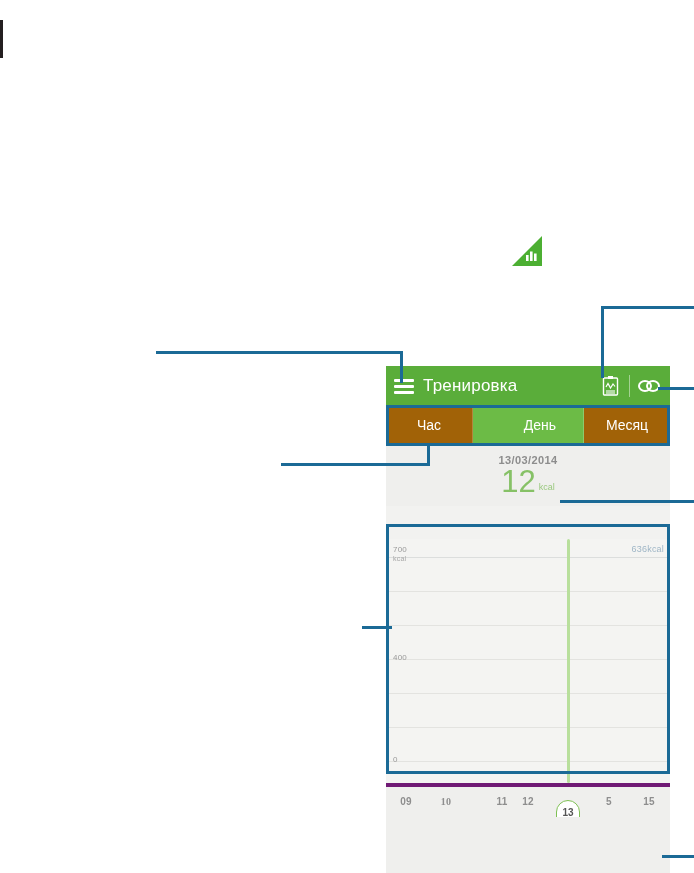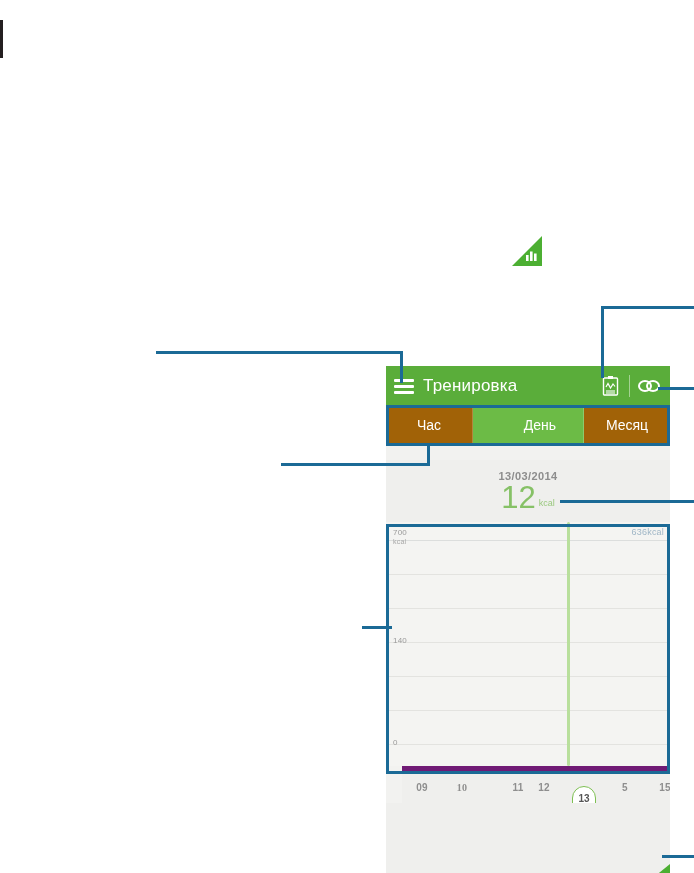--- a/index.html
+++ b/index.html
@@ -123,21 +123,20 @@
   .tab.active { background: #6cbb46; padding-left: 24px; }
 
   
   .summary {
     height: 62px;
     background: #efefed;
     display: flex;
     flex-direction: column;
     align-items: center;
     justify-content: center;
-    margin-top: 16px;
   }
   .summary-date {
     color: #8d8d8d;
     font-size: 11px;
     font-weight: bold;
     letter-spacing: .4px;
     margin-bottom: 1px;
   }
   .summary-value-row {
     display: flex;
@@ -155,20 +154,21 @@
     margin-left: 3px;
     margin-bottom: 5px;
   }
 
   
   .chart {
     position: relative;
     height: 244px;
     background: #f4f4f2;
     overflow: hidden;
+    margin-top: 33px;
   }
   .gridline {
     position: absolute;
     left: 0;
     right: 0;
     height: 1px;
     background: #e3e3e0;
   }
   .gridline.top { background: #dcdedd; }
   .y-label {
@@ -199,22 +199,21 @@
     width: 3px;
     background: #b8df9c;
     border-radius: 2px;
   }
 
   
   .axis {
     position: relative;
     height: 30px;
     background: #efefed;
-    border-top: 7px solid #701a75;
-    margin-left: 16px;
+    border-top: 4px solid #701a75;
   }
   .axis-tick {
     position: absolute;
     top: 9px;
     transform: translateX(-50%);
     color: #8e8e8e;
     font-size: 10px;
     font-weight: bold;
     letter-spacing: .2px;
   }
@@ -340,21 +339,21 @@
     <div class="gridline" style="top:120px;"></div>
     <div class="gridline" style="top:154px;"></div>
     <div class="gridline" style="top:188px;"></div>
     <div class="gridline" style="top:222px;"></div>
 
     <div class="y-label" style="top:6px;">
       <span>700</span>
       <small>kcal</small>
     </div>
     <div class="y-label" style="top:114px;">
-      <span>140</span>
+      <span>400</span>
     </div>
     <div class="y-label" style="top:216px;">
       <span>0</span>
     </div>
 
     <div class="goal-label">636kcal</div>
 
     <div class="marker-line" style="left:181px;"></div>
   </div>
 

